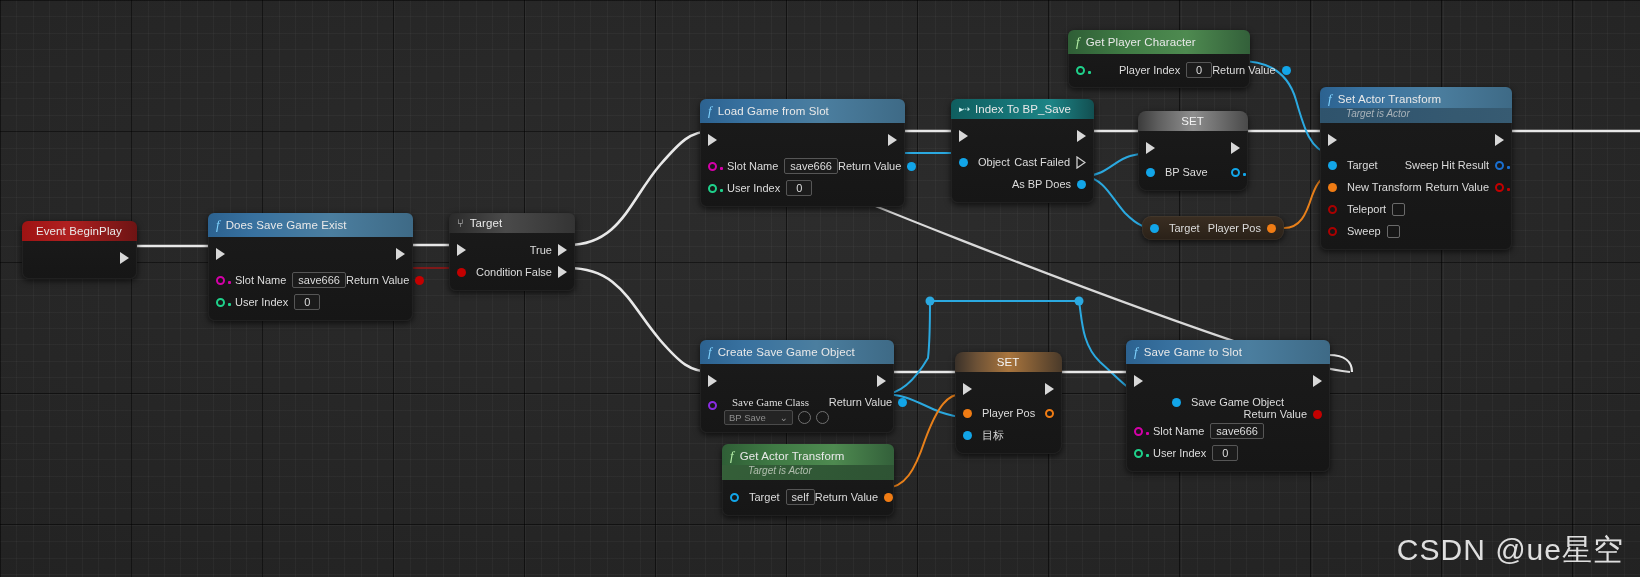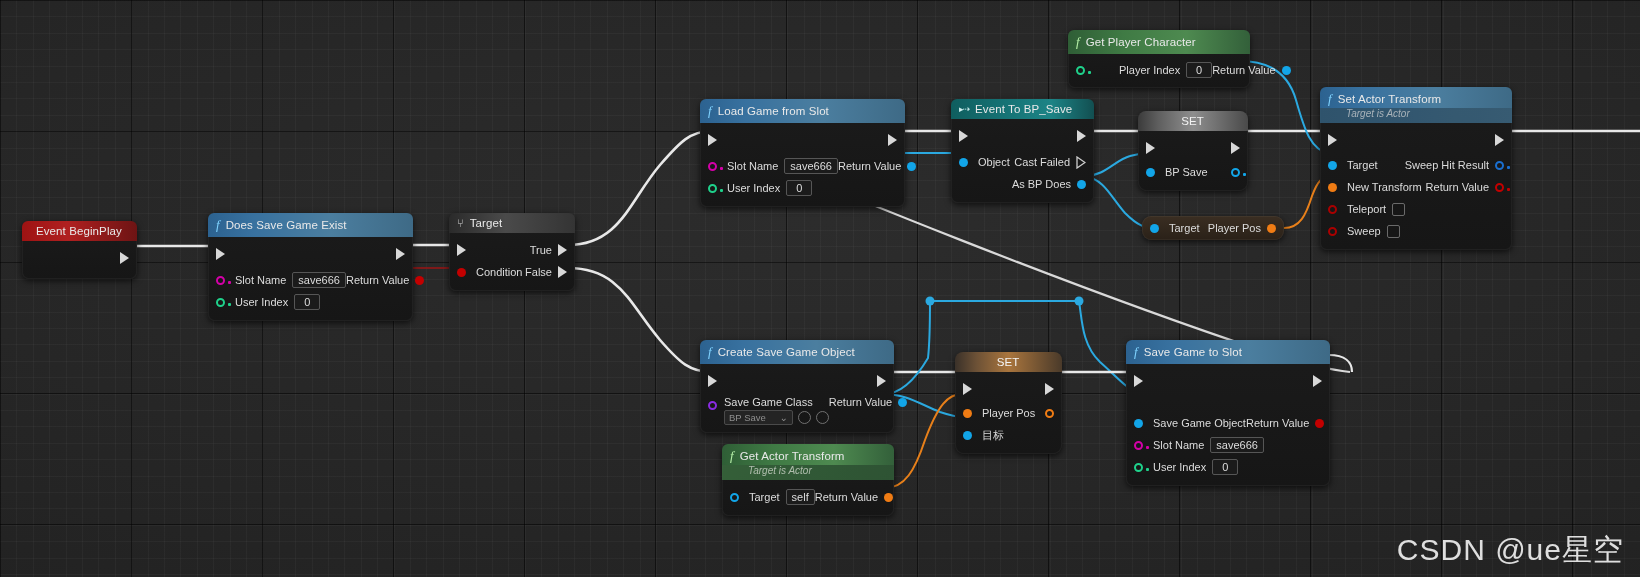--- a/index.html
+++ b/index.html
@@ -220,21 +220,21 @@
           <span class="lbl" style="margin-left:4px;">User Index</span>
           <span class="txtbox">0</span>
         </span>
       </div>
     </div>
   </div>
 
   <div class="node" style="left:951px;top:99px;width:143px;">
     <div class="nhead cast">
       <span style="color:#cfefef;font-size:9px;letter-spacing:-1px;">▸⇢</span>
-      <span>Event To BP_Save</span>
+      <span>Index To BP_Save</span>
     </div>
     <div class="nbody">
       <div class="row">
         <span class="exec"></span>
         <span class="spacer"></span>
         <span class="exec"></span>
       </div>
       <div class="row" style="margin-top:4px;">
         <span class="left">
           <span class="dot" style="background:#12a5e8;"></span>
@@ -368,21 +368,21 @@
       <span>Create Save Game Object</span>
     </div>
     <div class="nbody">
       <div class="row">
         <span class="exec"></span>
         <span class="spacer"></span>
         <span class="exec"></span>
       </div>
       <div class="row" style="margin-top:4px;align-items:flex-start;">
         <span class="left" style="flex-direction:column;align-items:flex-start;gap:2px;">
-          <span class="lbl" style="margin-left:16px;">Save Game Class</span>
+          <span class="lbl" style="margin-left:24px;font-family:Liberation Serif, serif;">Save Game Class</span>
           <span class="ddl" style="margin-left:16px;">
             <span class="ddbox">
               <span>BP Save</span>
               <span>⌄</span>
             </span>
             <span class="circ-btn"></span>
             <span class="circ-btn"></span>
           </span>
         </span>
         <span class="right" style="align-self:flex-start;">
@@ -447,21 +447,21 @@
     <div class="nhead fn">
       <span style="font-style:italic;color:#7fd3ff;font-family:'Liberation Serif',serif;font-size:13px;">f</span>
       <span>Save Game to Slot</span>
     </div>
     <div class="nbody">
       <div class="row">
         <span class="exec"></span>
         <span class="spacer"></span>
         <span class="exec"></span>
       </div>
-      <div class="row" style="margin-top:20px;">
+      <div class="row" style="margin-top:4px;flex-direction:column;">
         <span class="left">
           <span class="dot" style="background:#12a5e8;"></span>
           <span class="lbl" style="margin-left:4px;">Save Game Object</span>
         </span>
         <span class="right">
           <span class="lbl">Return Value</span>
           <span class="dot dotdash" style="background:#c30000;color:#c30000;"></span>
         </span>
       </div>
       <div class="row">

